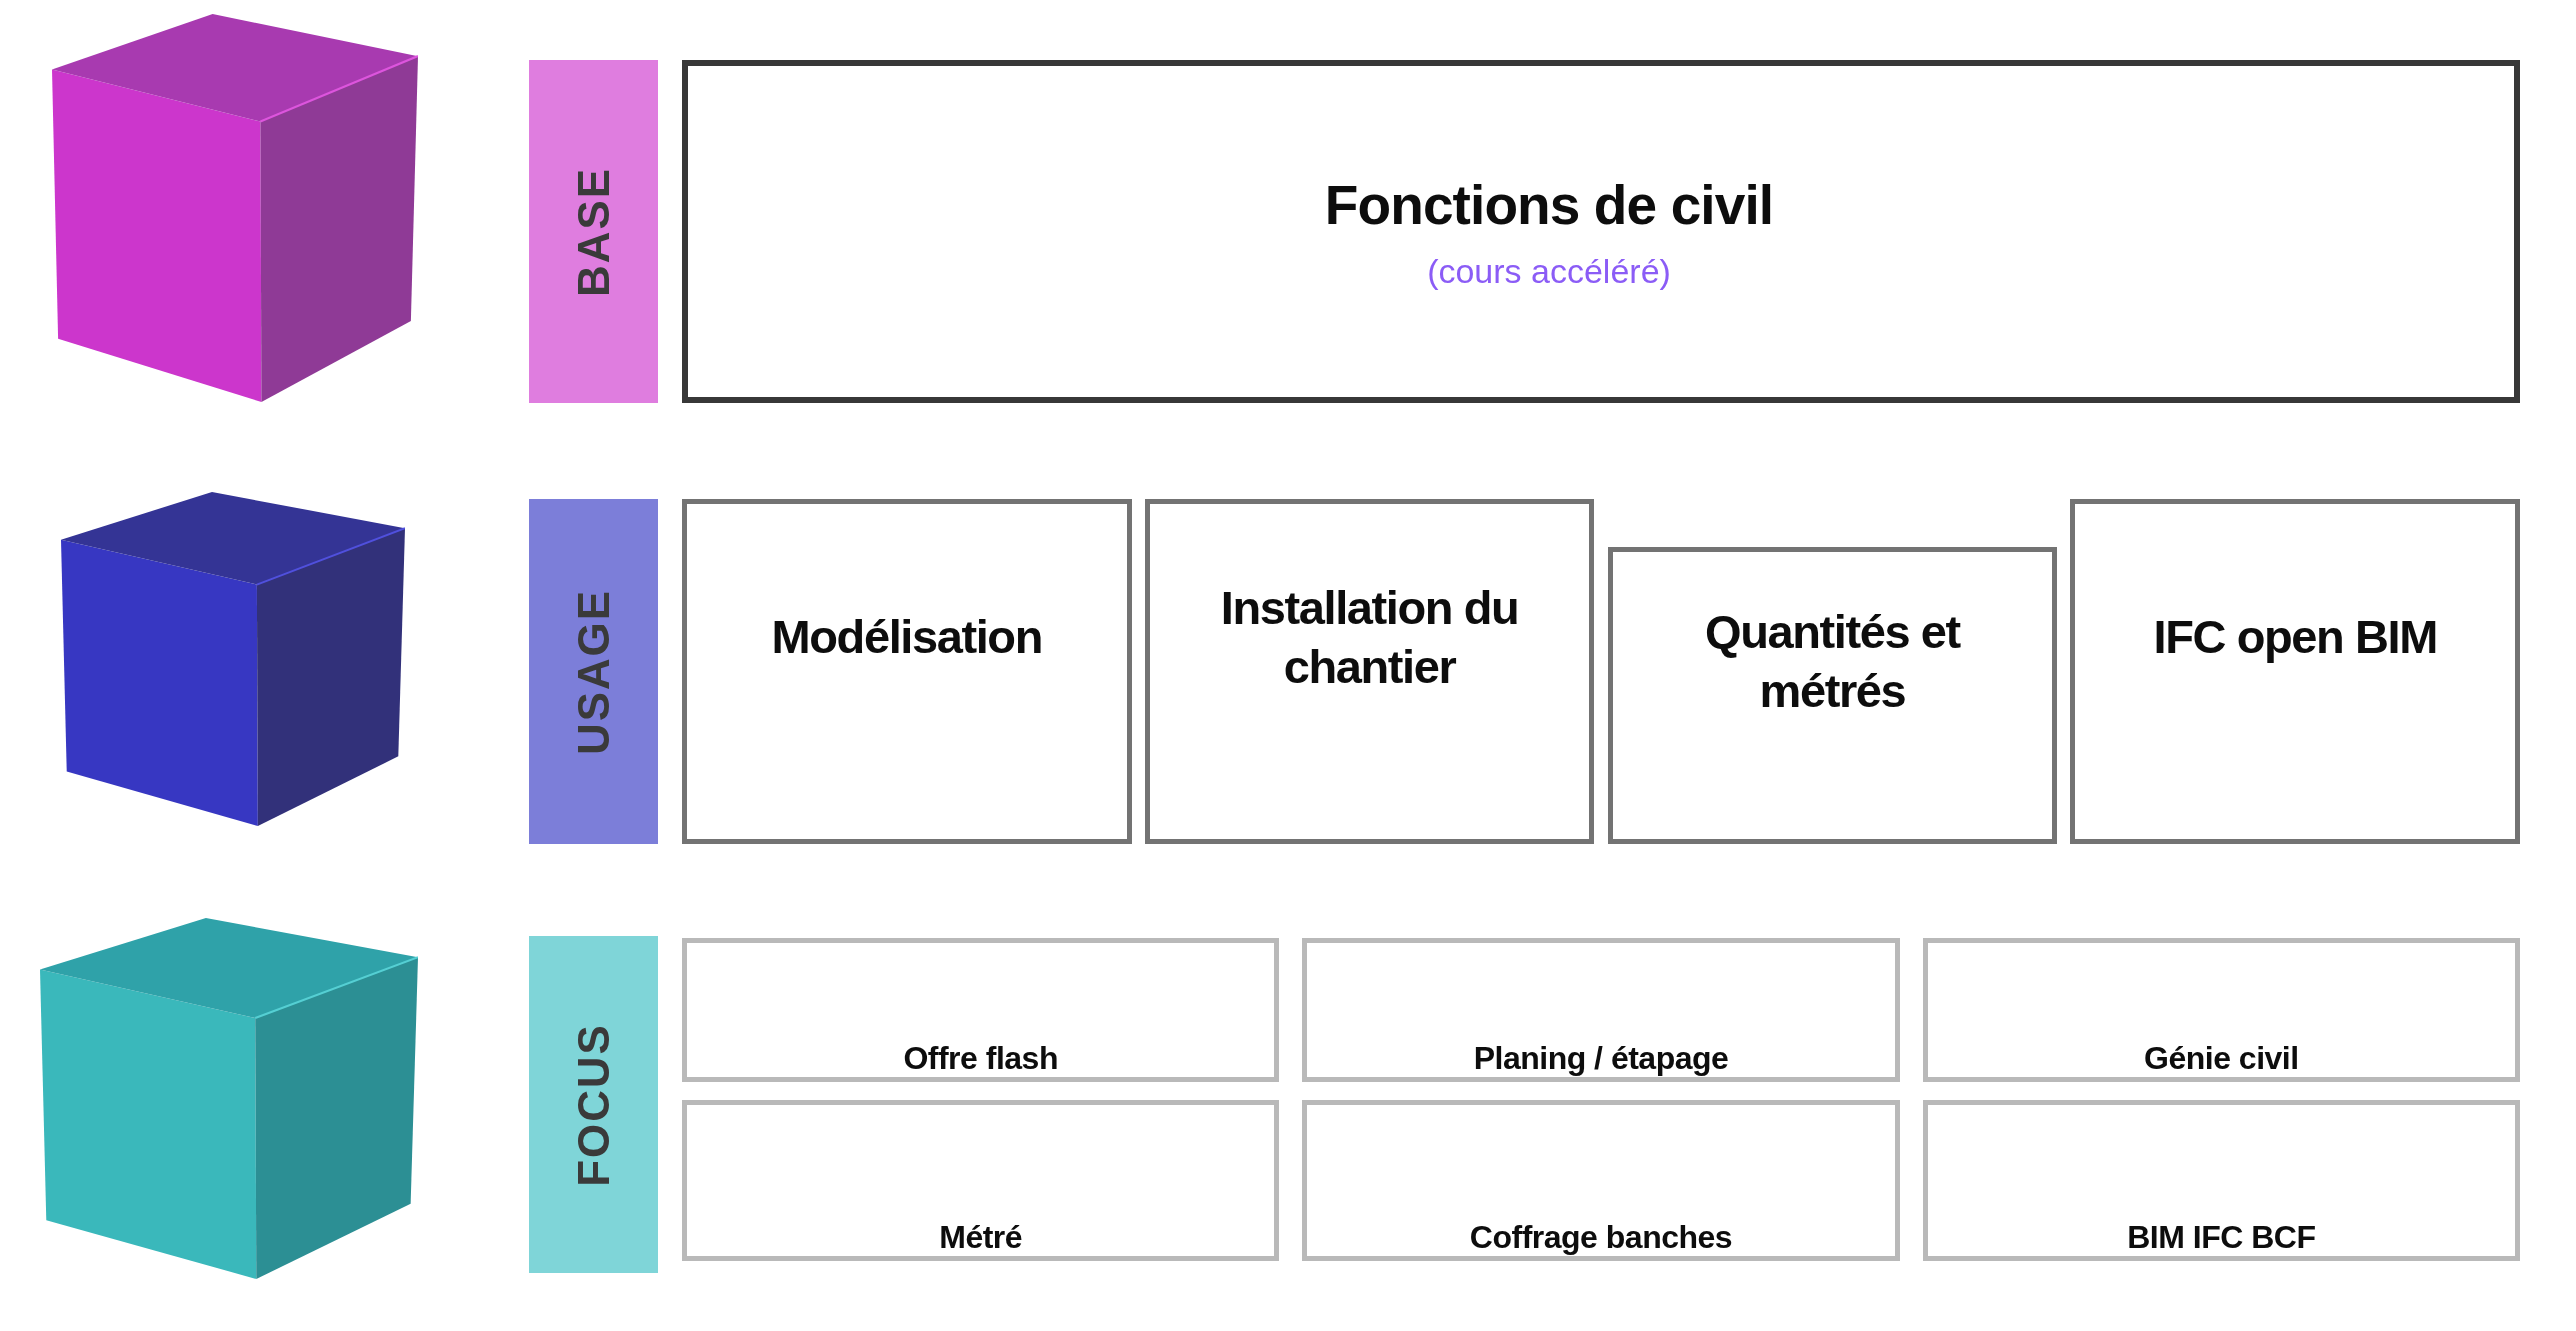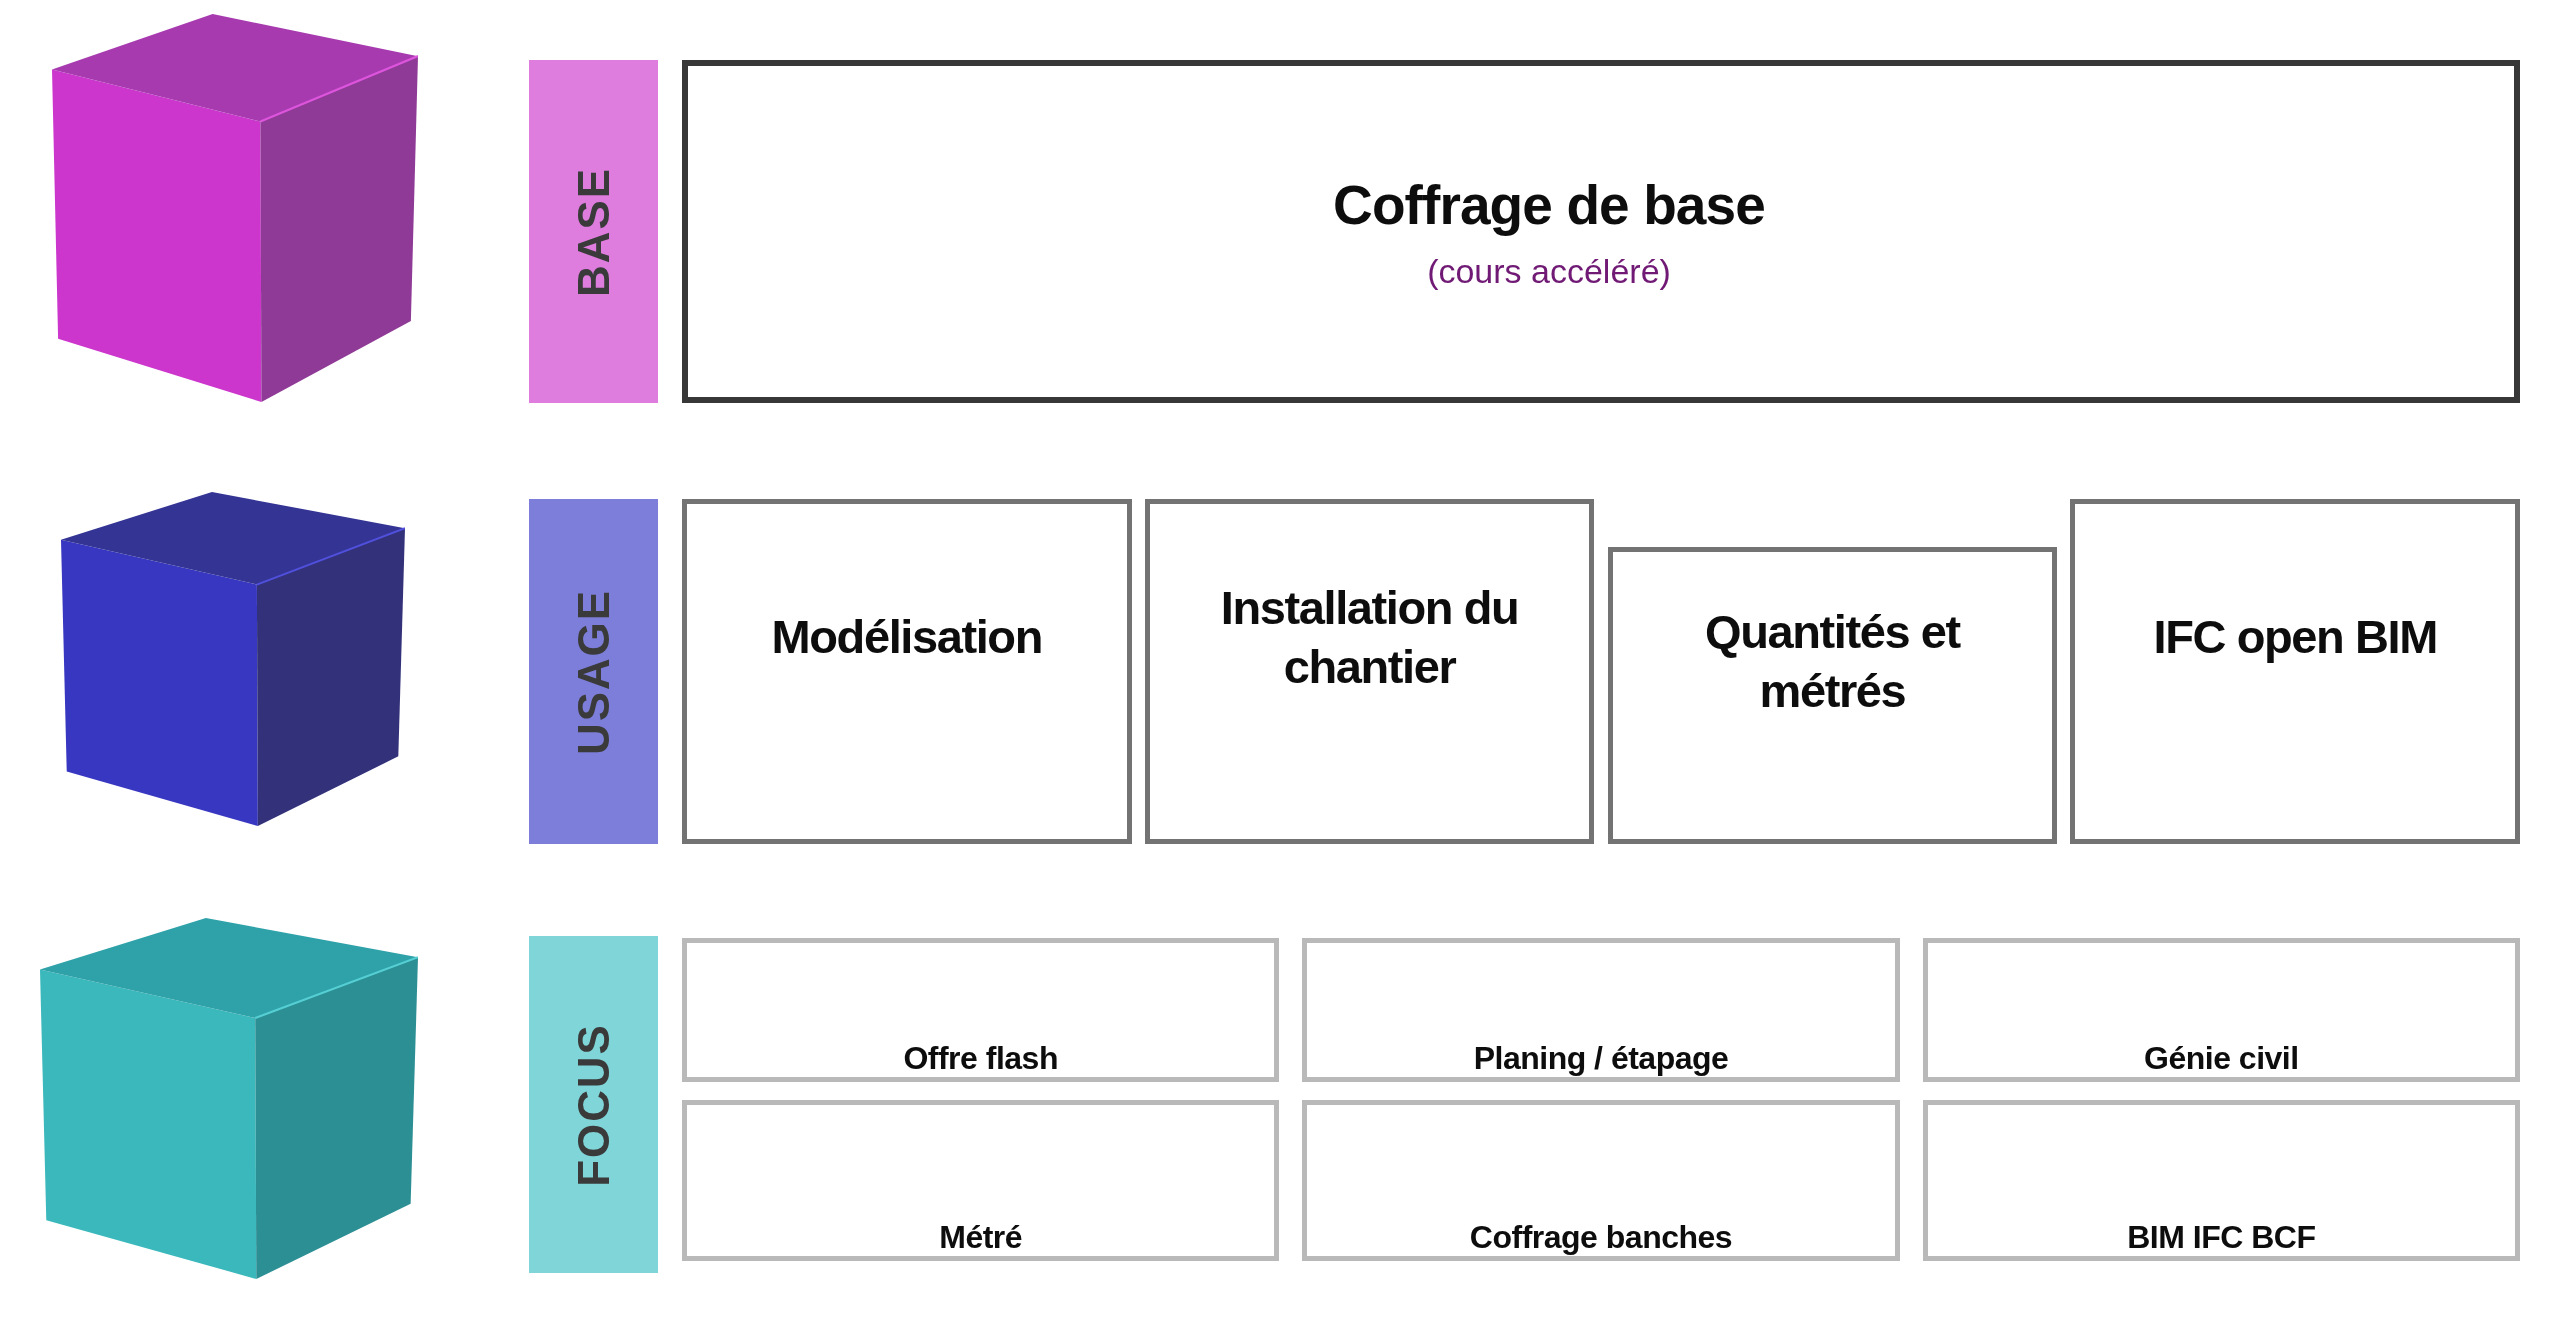--- a/index.html
+++ b/index.html
@@ -51,21 +51,21 @@
   }
   .title-lg {
     font-size: 55px;
     font-weight: 700;
     letter-spacing: -0.9px;
     color: #0d0d0d;
   }
   .subtitle-sm {
     font-size: 34px;
     font-weight: 400;
-    color: #701a75;
+    color: #8b5cf6;
     margin-top: 15px;
   }
 
   #usage-boxes {
     position: absolute;
     left: 682px; top: 499px;
     width: 1838px; height: 345px;
     display: flex;
     gap: 13.3px;
   }
@@ -121,21 +121,21 @@
     <polygon points="0,50 158,0 360,38 205,97" fill="#a83ab0"></polygon>
     <polygon points="205,97 360,38 353,277 206,350" fill="#8f3a96"></polygon>
     <line x1="205" y1="97" x2="360" y2="38" stroke-width="2" stroke="#dd55dd"></line>
   </svg>
 
   <div id="bar-base" class="bar" style="background: rgb(223, 125, 223);">
     <span class="bar-text" style="color: rgb(58, 58, 58);">BASE</span>
   </div>
 
   <div id="box-base" style="border-color: rgb(56, 56, 56);">
-    <div class="title-lg">Coffrage de base</div>
+    <div class="title-lg">Fonctions de civil</div>
     <div class="subtitle-sm">(cours accéléré)</div>
   </div>
 
   <svg id="cube-usage" class="cube" viewBox="0 0 360 350" preserveAspectRatio="none">
     <polygon points="0,50 205,97 206,350 6,293" fill="#3737c2"></polygon>
     <polygon points="0,50 158,0 360,38 205,97" fill="#343495"></polygon>
     <polygon points="205,97 360,38 353,277 206,350" fill="#32317a"></polygon>
     <line x1="205" y1="97" x2="360" y2="38" stroke-width="2" stroke="#5050dd"></line>
   </svg>
 

